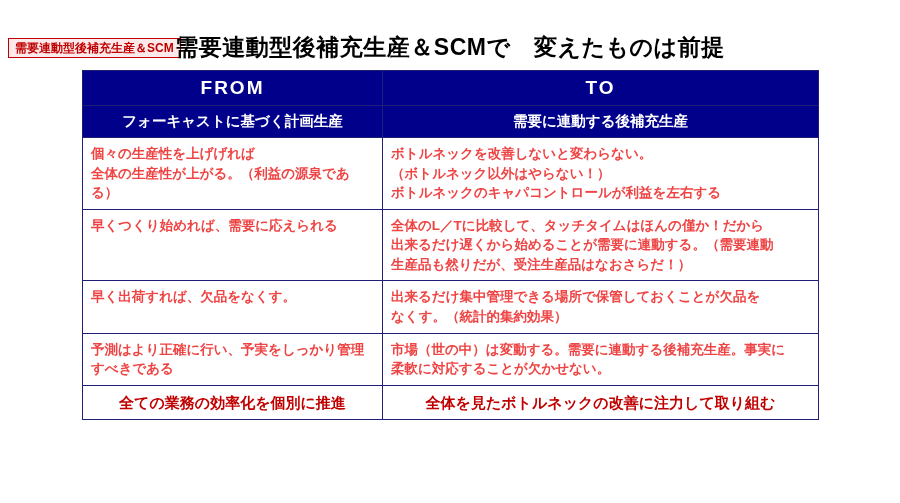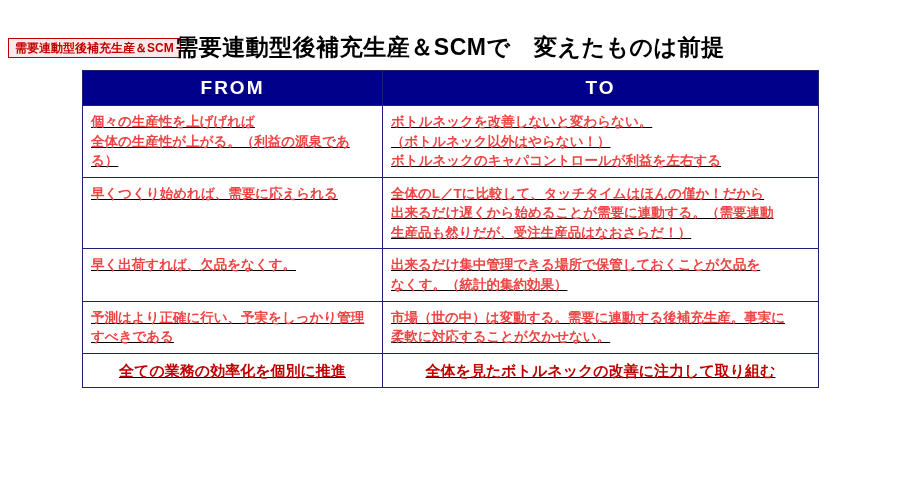--- a/index.html
+++ b/index.html
@@ -42,21 +42,20 @@
   .table-wrap {
     position: absolute;
     left: 82px;
     top: 70px;
     width: 736px;
   }
   table.cmp {
     border-collapse: collapse;
     width: 100%;
     table-layout: fixed;
-    text-decoration: underline;
   }
   table.cmp td, table.cmp th {
     border: 1px solid #1f1f7a;
     vertical-align: top;
     padding: 6px 8px;
   }
   .col-from { width: 300px; }
   .col-to { width: 436px; }
 
   .hdr-main {
@@ -104,20 +103,24 @@
   <table class="cmp">
     <colgroup>
       <col class="col-from">
       <col class="col-to">
     </colgroup>
     <tbody>
       <tr>
         <td class="hdr-main">FROM</td>
         <td class="hdr-main">TO</td>
       </tr>
+      <tr>
+        <td class="hdr-sub">フォーキャストに基づく計画生産</td>
+        <td class="hdr-sub">需要に連動する後補充生産</td>
+      </tr>
 
       <tr>
         <td class="cell">
           <span class="line">個々の生産性を上げげれば</span>
           <span class="line">全体の生産性が上がる。（利益の源泉であ</span>
           <span class="line">る）</span>
         </td>
         <td class="cell">
           <span class="line">ボトルネックを改善しないと変わらない。</span>
           <span class="line">（ボトルネック以外はやらない！）</span>

